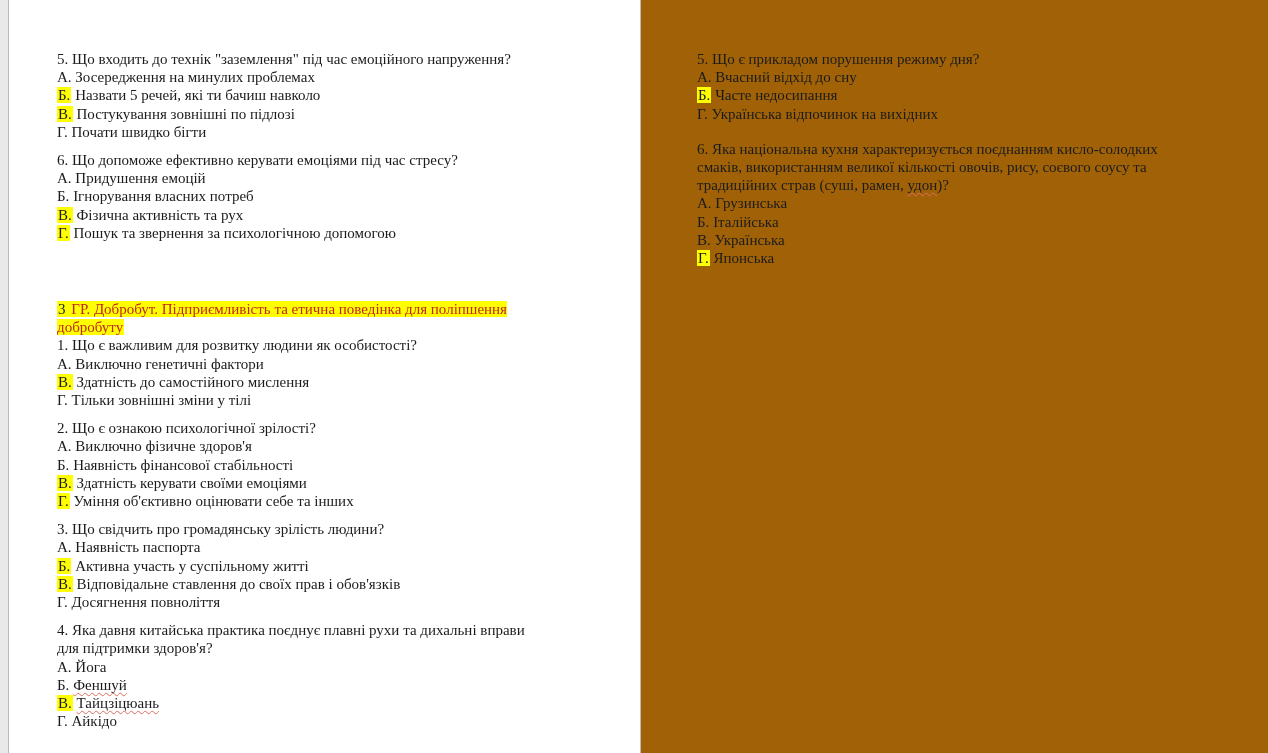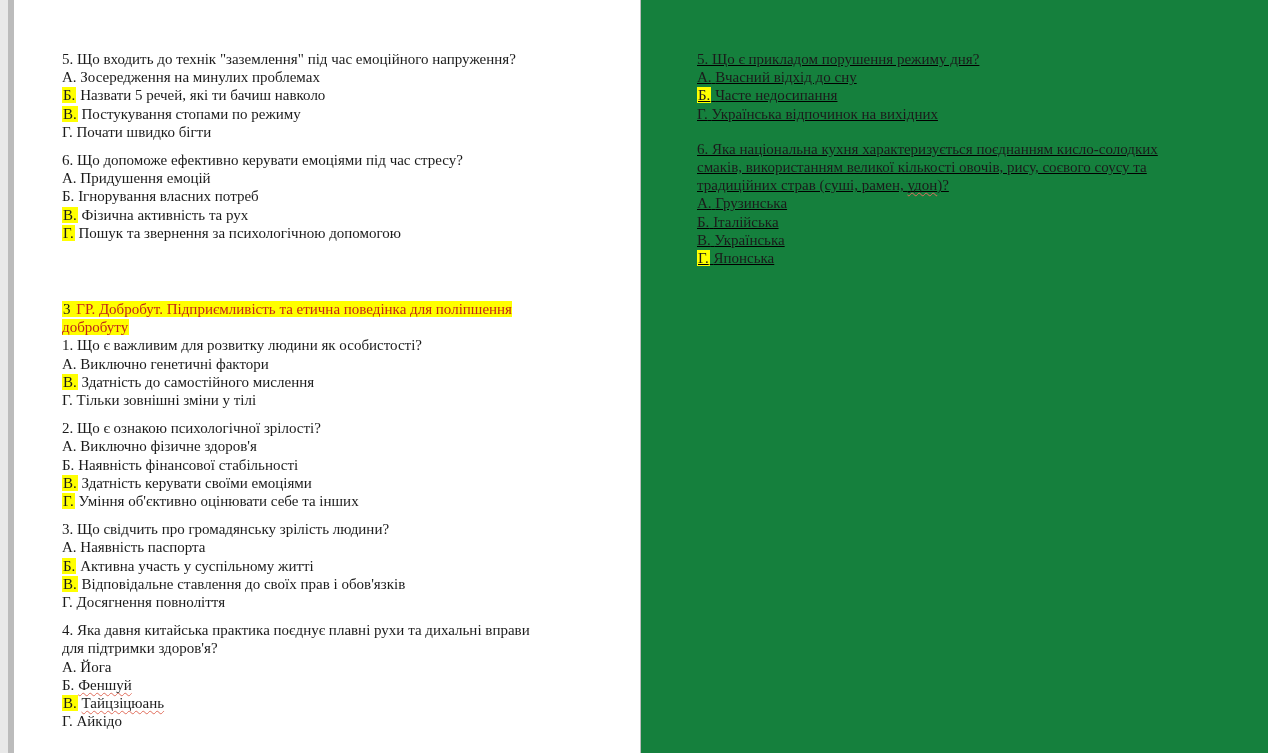--- a/index.html
+++ b/index.html
@@ -8,21 +8,21 @@
     background:#e9e9e9;
     position:relative;
     font-family:"Liberation Serif","DejaVu Serif",serif;
   }
   .page {
     position:absolute; top:0; bottom:0;
     background:#ffffff;
   }
   .page-1 {
     left:8px; width:680px;
-    border-left:6px solid #f97316;
+    border-left:1px solid #f97316;
     border-right:1px solid #bcbcbc;
   }
   .page-2 {
     left:640px; right:0;
     border-left:1px solid #bcbcbc;
   }
   .content {
     padding-top:50px;
     padding-left:48px;
     width:521px;
@@ -47,21 +47,21 @@
 </style>
 </head>
 <body style="background: rgb(233, 233, 233);">
 
 <div class="page page-1" style="background: rgb(255, 255, 255); border-color: rgb(188, 188, 188);">
   <div class="content">
       <div class="block question-block">
         <div><span>5. Що входить до технік "заземлення" під час емоційного напруження?</span></div>
         <div><span>А.</span> <span>Зосередження на минулих проблемах</span></div>
         <div><span class="hl">Б.</span> <span>Назвати 5 речей, які ти бачиш навколо</span></div>
-        <div><span class="hl">В.</span> <span>Постукування стопами по режиму</span></div>
+        <div><span class="hl">В.</span> <span>Постукування зовнішні по підлозі</span></div>
         <div><span>Г.</span> <span>Почати швидко бігти</span></div>
       </div>
       <div class="block question-block">
         <div><span>6. Що допоможе ефективно керувати емоціями під час стресу?</span></div>
         <div><span>А.</span> <span>Придушення емоцій</span></div>
         <div><span>Б.</span> <span>Ігнорування власних потреб</span></div>
         <div><span class="hl">В.</span> <span>Фізична активність та рух</span></div>
         <div><span class="hl">Г.</span> <span>Пошук та звернення за психологічною допомогою</span></div>
       </div>
       <div class="block heading-block"><span class="hl" style="color: rgb(27, 27, 27);">3 </span><span class="hl" style="color: rgb(193, 38, 26);">ГР. Добробут. Підприємливість та етична поведінка для поліпшення добробуту</span></div>
@@ -87,21 +87,21 @@
       </div>
       <div class="block question-block">
         <div><span>4. Яка давня китайська практика поєднує плавні рухи та дихальні вправи для підтримки здоров'я?</span></div>
         <div><span>А.</span> <span>Йога</span></div>
         <div><span>Б.</span> <span class="sq">Феншуй</span></div>
         <div><span class="hl">В.</span> <span class="sq">Тайцзіцюань</span></div>
         <div><span>Г.</span> <span>Айкідо</span></div>
       </div>
     </div>
 </div>
-<div class="page page-2" style="background: #15803d; border-color: rgb(188, 188, 188); text-decoration: underline;">
+<div class="page page-2" style="background: #a16207; border-color: rgb(188, 188, 188);">
   <div class="content">
       <div class="block question-block">
         <div><span>5. Що є прикладом порушення режиму дня?</span></div>
         <div><span>А.</span> <span>Вчасний відхід до сну</span></div>
         <div><span class="hl">Б.</span> <span>Часте недосипання</span></div>
         <div><span>Г.</span> <span>Українська відпочинок на вихідних</span></div>
       </div>
       <div class="block question-block">
         <div><span>6. Яка національна кухня характеризується поєднанням кисло-солодких смаків, використанням великої кількості овочів, рису, соєвого соусу та традиційних страв (суші, рамен, </span><span class="sq">удон</span><span>)?</span></div>
         <div><span>А.</span> <span>Грузинська</span></div>

